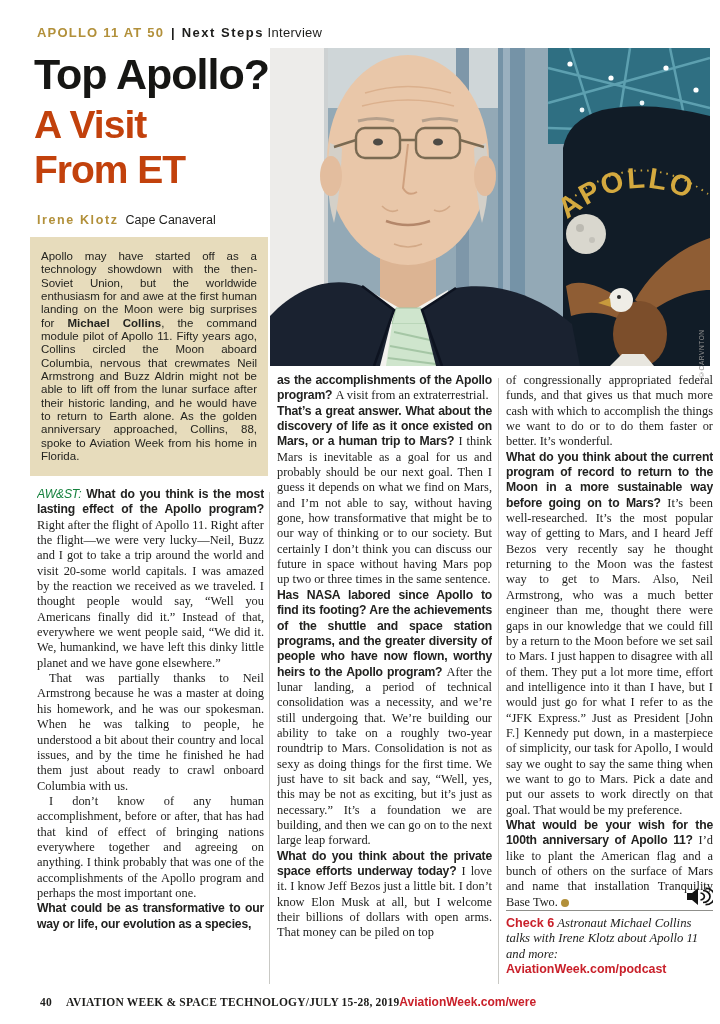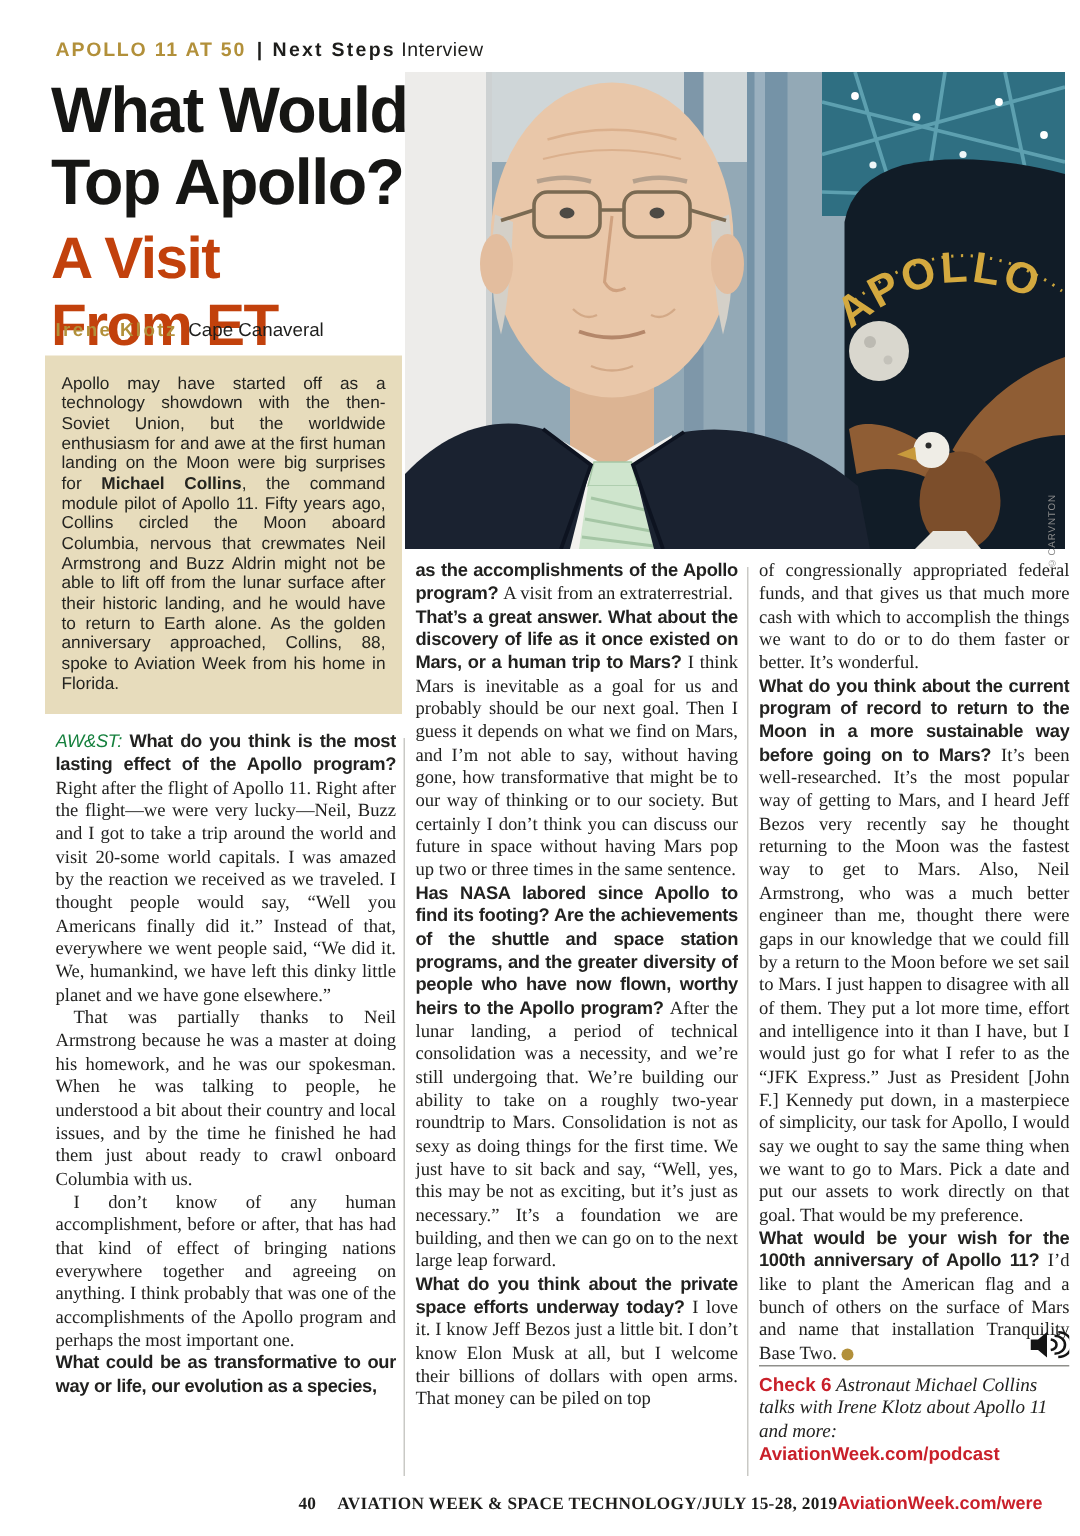--- a/index.html
+++ b/index.html
@@ -55,37 +55,36 @@
 
   
   .check6{border-top:1px solid #8f8f8b;padding-top:5px;position:relative;text-align:left;}
   .speaker-icon{position:absolute;right:0;top:-24px;}
   .c6-label{color:#c9202a;font-family:"Liberation Sans",sans-serif;font-weight:bold;font-size:12.6px;}
   .c6-text{font-style:italic;font-size:12.7px;}
   .c6-link{color:#c9202a;font-family:"Liberation Sans",sans-serif;font-weight:bold;font-size:12.4px;cursor:pointer;}
 
   
   .footer{position:absolute;left:0;right:16px;top:995px;padding:0 9px 0 40px;display:flex;
-          justify-content:flex-end;align-items:baseline;}
+          justify-content:flex-start;align-items:baseline;}
   .footer-left{font-family:"Liberation Serif",serif;font-weight:bold;font-size:11.5px;letter-spacing:.2px;}
   .page-num{margin-right:14px;}
   .footer-site{color:#c9202a;font-weight:bold;font-size:12px;cursor:pointer;}
 </style>
 </head>
 <body>
 
 <div class="page">
 
   <div class="kicker">
     <span class="gold">APOLLO 11 AT 50</span><span class="div">|</span><span class="section">Next Steps</span>
     <span class="type">Interview</span>
   </div>
 
   <div class="headline">
-    <div class="hl-black">What Would</div>
     <div class="hl-black">Top Apollo?</div>
     <div class="hl-gold first">A Visit</div>
     <div class="hl-gold">From ET</div>
   </div>
 
   <div class="byline">
     <span class="author">Irene Klotz</span><span class="location">Cape Canaveral</span>
   </div>
 
   <div class="intro-box">

